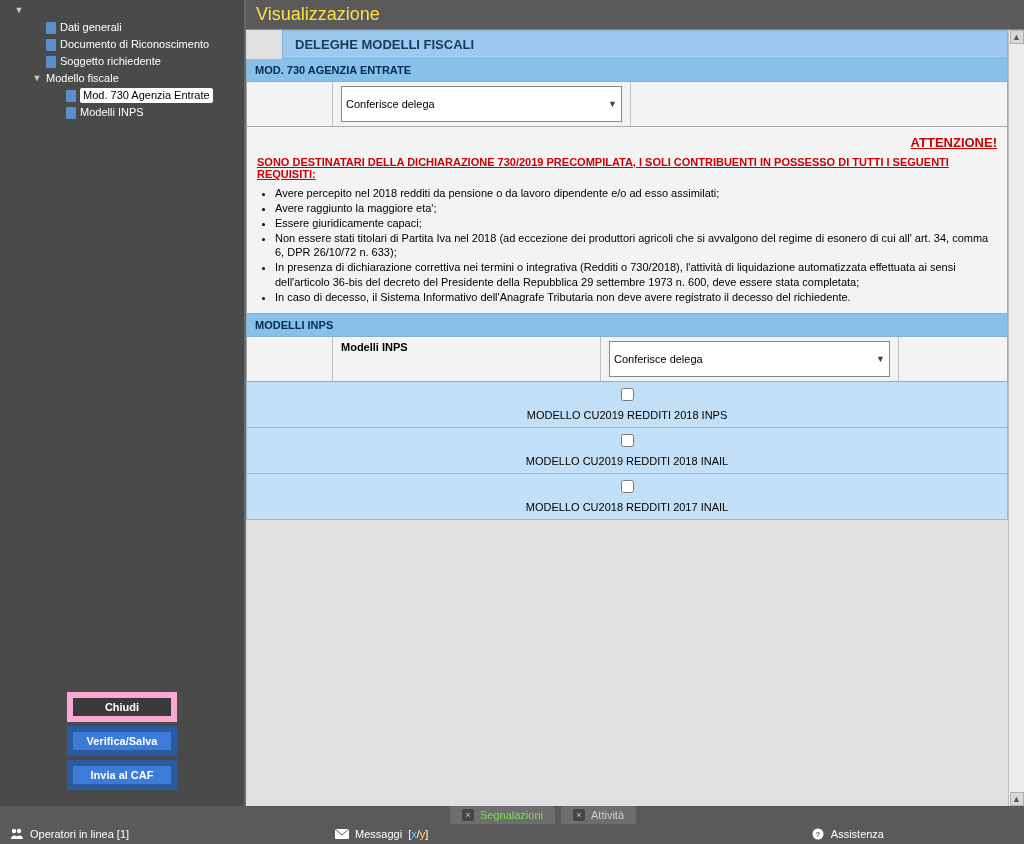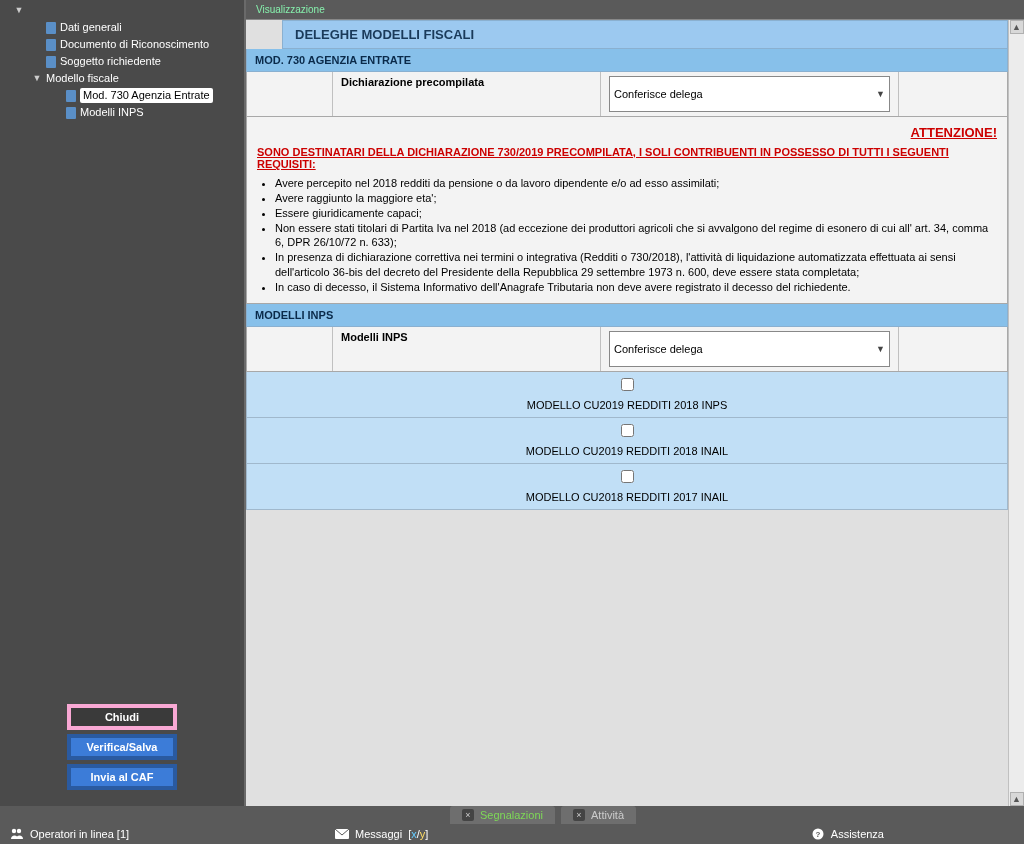--- a/index.html
+++ b/index.html
@@ -68,37 +68,37 @@
     flex-direction: column;
     align-items: center;
     gap: 4px;
   }
   .sbtn {
     width: 110px;
     padding: 3px 0;
     text-align: center;
     font-size: 11px;
     font-weight: bold;
-    border: 4px solid #f9a8d4;
+    border: 6px solid #f9a8d4;
     cursor: pointer;
   }
   .sbtn.dark { background: #3a3a3a; color: #fff; }
   .sbtn.blue { background: #3c7cd8; color: #fff; border-color:#2a5aa0;}
   .content {
     flex: 1;
     background: #e0e0e0;
     display: flex;
     flex-direction: column;
     border-left: 2px solid #6a6a6a;
   }
   .mode-bar {
     background: #5a5a5a;
-    color: #86efac;
+    color: #fde047;
     padding: 4px 10px;
-    font-size: 10px;
+    font-size: 18px;
     border-bottom: 1px solid #888;
   }
   .content-body {
     flex: 1;
     display: flex;
     position: relative;
   }
   .content-scroll {
     flex: 1;
     overflow: hidden;
@@ -296,21 +296,20 @@
 
   <div class="content">
     <div class="mode-bar">Visualizzazione</div>
     <div class="content-body">
       <div class="content-scroll">
         <div class="panel-title">DELEGHE MODELLI FISCALI</div>
 
         <div class="section-header">MOD. 730 AGENZIA ENTRATE</div>
         <div class="row-table">
           <div class="cell first"></div>
-          <div class="cell label">Dichiarazione precompilata</div>
           <div class="cell select-cell">
             <div class="fake-select">
               <span>Conferisce delega</span>
               <span class="tri">▼</span>
             </div>
           </div>
           <div class="cell last"></div>
         </div>
 
         <div class="warning-block">

